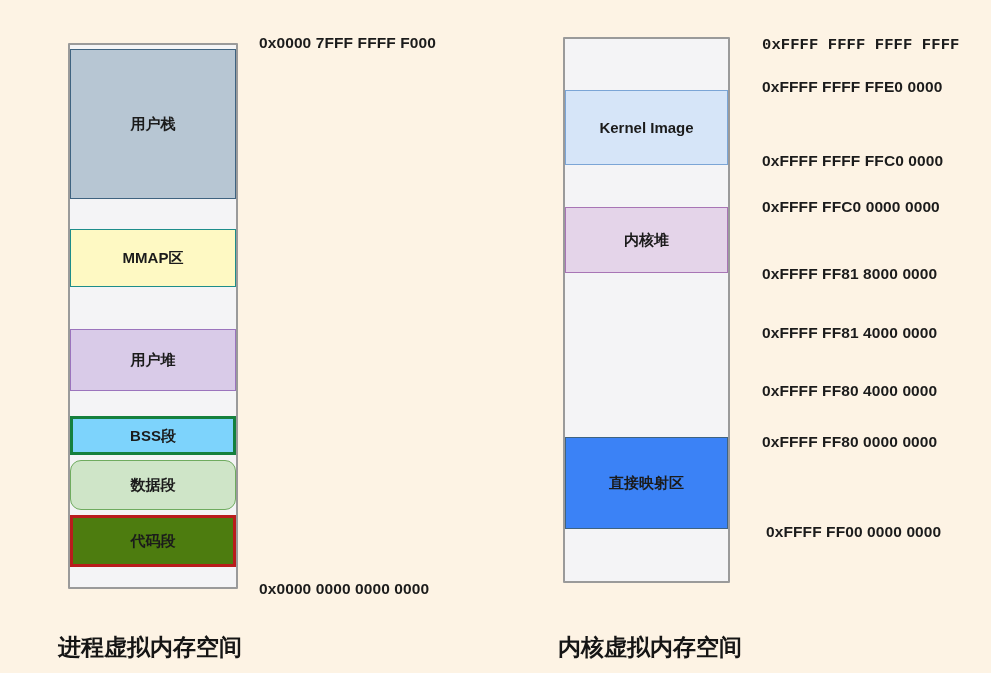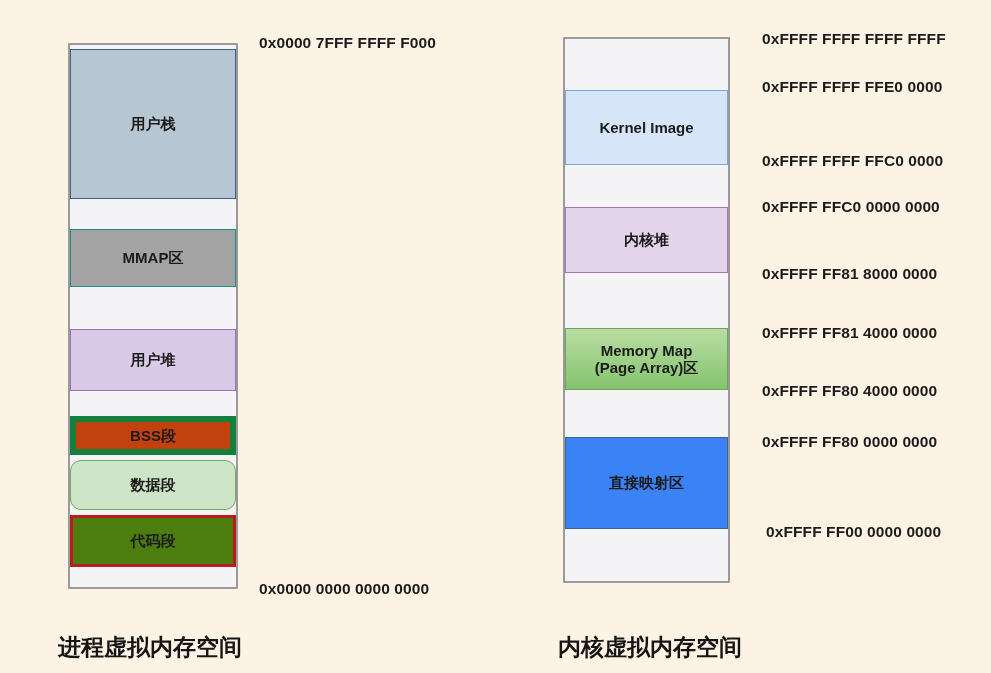--- a/index.html
+++ b/index.html
@@ -37,23 +37,23 @@
     text-align: center;
     line-height: 1.15;
     color: #1b1b1b;
     font-weight: bold;
     font-size: 15px;
     border: 1px solid transparent;
   }
   .region.gap { background: transparent; border: none; }
 
   .r-stack    { background:#b7c6d3; border:1px solid #3f6380; }
-  .r-mmap     { background:#a3a3a3; border:1px solid #1d8d8a; }
+  .r-mmap     { background:#fef9c3; border:1px solid #1d8d8a; }
   .r-heap     { background:#d9cbe8; border:1px solid #9b74bd; }
-  .r-bss      { background:#c2410c; border:6px solid #15803d; }
+  .r-bss      { background:#7dd3fc; border:3px solid #15803d; }
   .r-data     { background:#cfe5c8; border:1px solid #6fab5f; }
   .r-text     { background:#4d7c0f; border:3px solid #b91c1c;text-align:right; }
 
   .r-kimage   { background:#d6e5f8; border:1px solid #7ba5d6; }
   .r-kheap    { background:#e4d4e9; border:1px solid #a875b5; }
   .r-memmap   { background:linear-gradient(to bottom,#b9dda3,#84c46e); border:1px solid #6aa855; }
   .r-direct   { background:#3b82f6; border:1px solid #3f6380; }
 
   
   .addr {
@@ -115,33 +115,29 @@
     <div class="region gap" style="top:0px;   height:51px;"></div>
 
     <div class="region r-kimage" style="top:51px; height:75px;">Kernel Image</div>
 
     <div class="region gap" style="top:126px; height:42px;"></div>
 
     <div class="region r-kheap" style="top:168px; height:66px;">内核堆</div>
 
     <div class="region gap" style="top:234px; height:55px;"></div>
 
-    <div class="region r-memmap" style="top:289px; height:62px; font-size:15px;">
-        <span style="white-space:pre-line">Memory Map
-(Page Array)区</span>
-      </div>
 
     <div class="region gap" style="top:351px; height:47px;"></div>
 
     <div class="region r-direct" style="top:398px; height:92px;">直接映射区</div>
 
     <div class="region gap" style="top:490px; height:52px;"></div>
   </div>
 
-  <div class="addr" style="left:762px; top:30px;">0xFFFF FFFF FFFF FFFF</div>
+  <div class="addr" style="left:762px; top:36px;font-family:Liberation Mono, monospace;">0xFFFF FFFF FFFF FFFF</div>
   <div class="addr" style="left:762px; top:78px;">0xFFFF FFFF FFE0 0000</div>
   <div class="addr" style="left:762px; top:152px;">0xFFFF FFFF FFC0 0000</div>
   <div class="addr" style="left:762px; top:198px;">0xFFFF FFC0 0000 0000</div>
   <div class="addr" style="left:762px; top:265px;">0xFFFF FF81 8000 0000</div>
   <div class="addr" style="left:762px; top:324px;">0xFFFF FF81 4000 0000</div>
   <div class="addr" style="left:762px; top:382px;">0xFFFF FF80 4000 0000</div>
   <div class="addr" style="left:762px; top:433px;">0xFFFF FF80 0000 0000</div>
   <div class="addr" style="left:766px; top:523px;">0xFFFF FF00 0000 0000</div>
 
   <div id="kern-caption" class="caption">内核虚拟内存空间</div>

